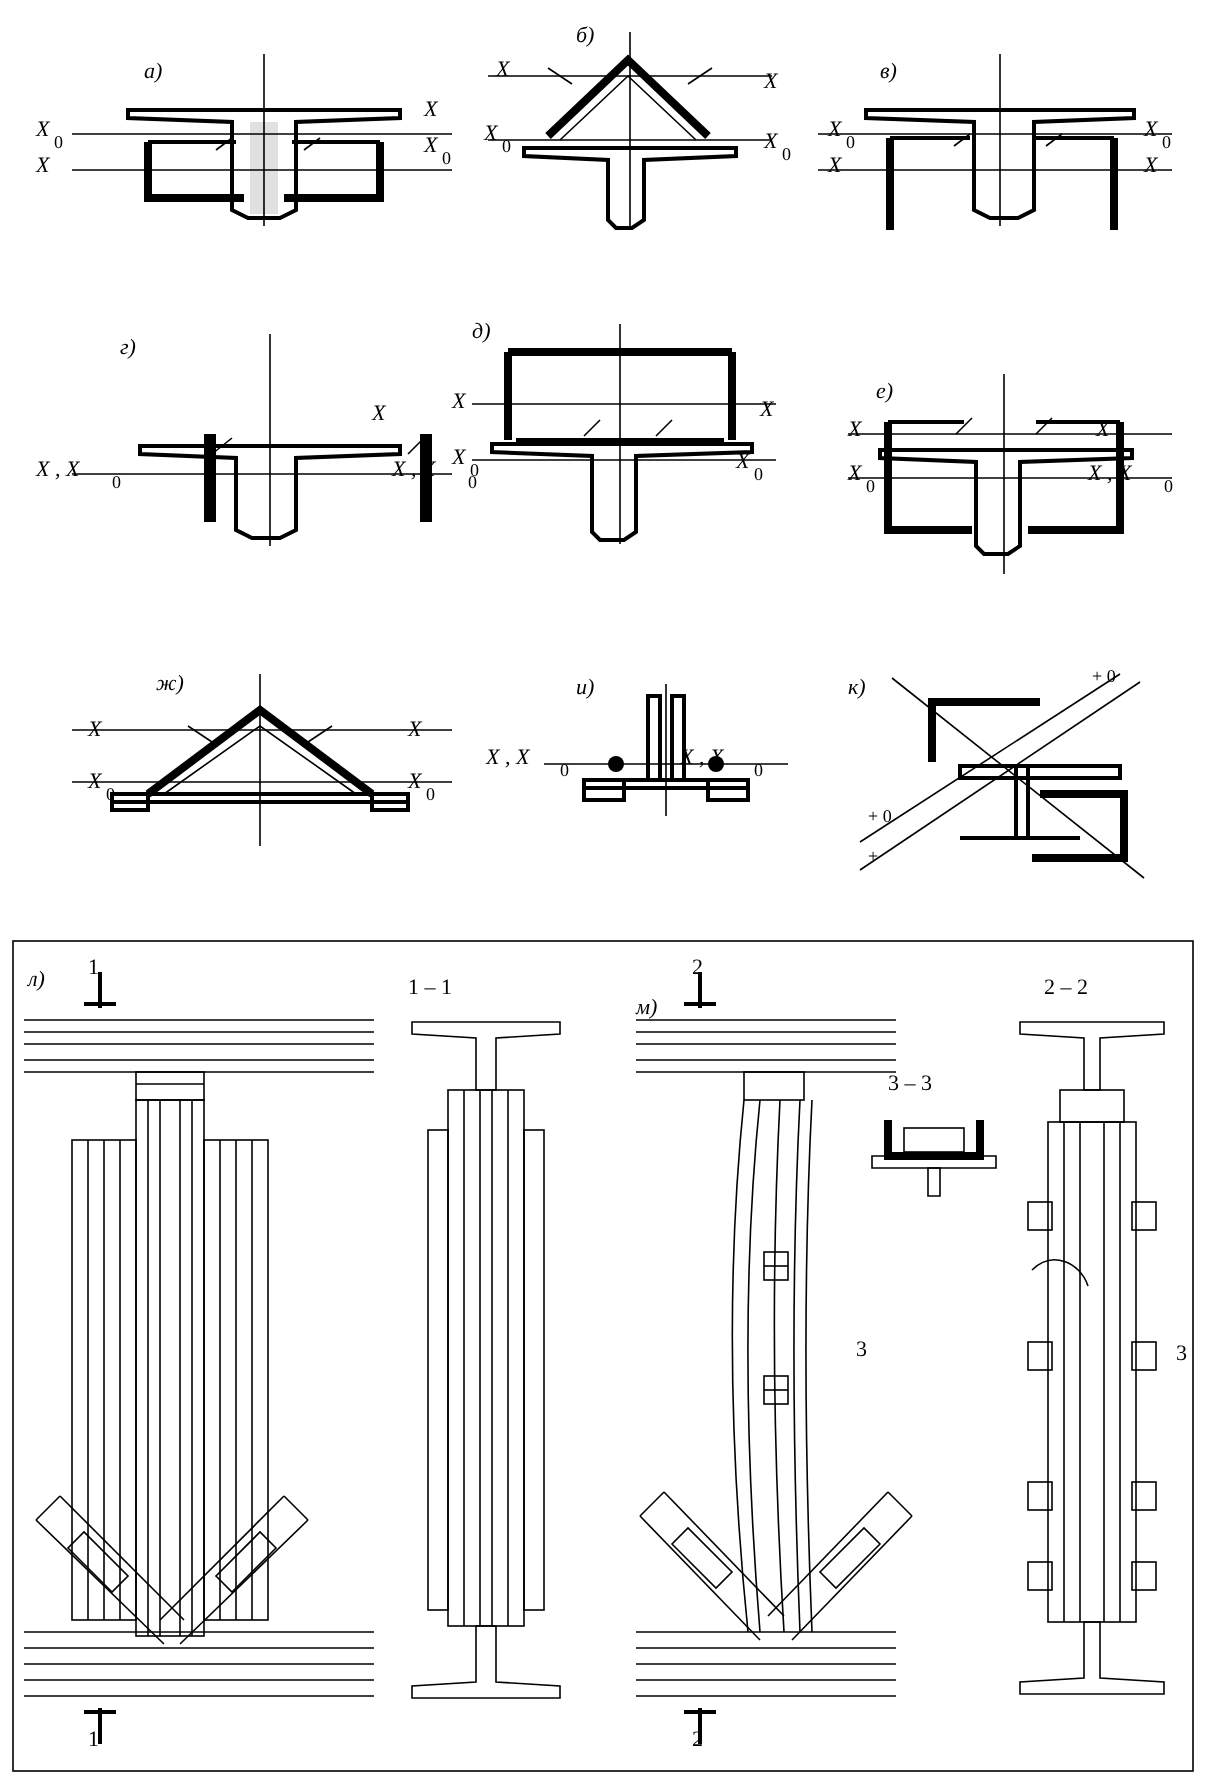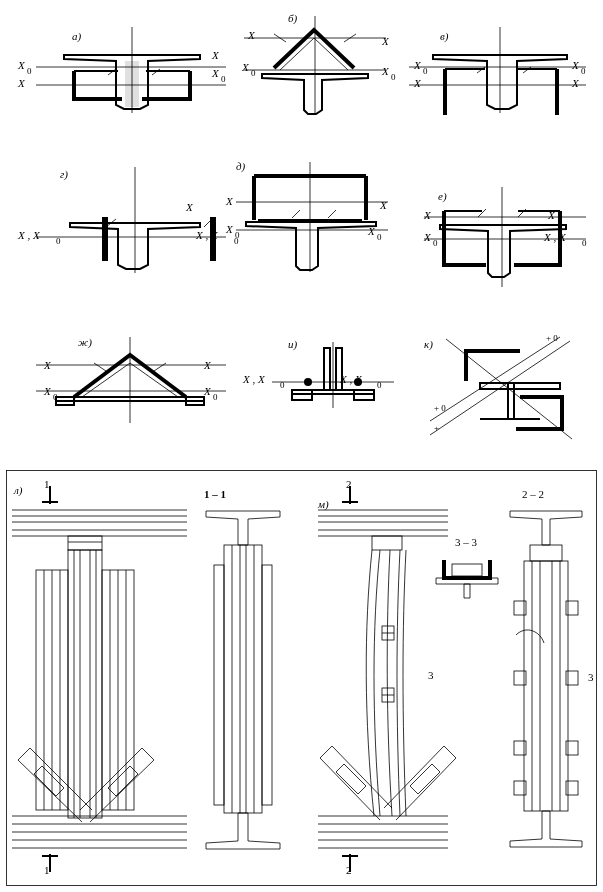--- a/index.html
+++ b/index.html
@@ -315,21 +315,21 @@
       <line class="thin" x1="0" y1="370" x2="175" y2="370"></line>
       <line class="thin" x1="0" y1="354" x2="175" y2="354"></line>
 
       <line class="med" x1="38" y1="376" x2="38" y2="394"></line>
       <line class="med" x1="30" y1="378" x2="46" y2="378"></line>
     </svg>
   </div>
   <div class="panel-tag" style="left:14px; top:484px;">л)</div>
   <div class="lbl" style="left:44px; top:478px;">1</div>
   <div class="lbl" style="left:44px; top:864px;">1</div>
-  <div class="lbl" style="left:204px; top:488px;font-weight:bold;">1 – 1</div>
+  <div class="lbl" style="left:204px; top:488px;">1 – 1</div>
 
   <div class="fig" style="left:188px; top:505px;">
     <svg width="110" height="365" viewBox="0 0 110 365">
 
       <path class="thin" d="M18 6 L92 6 L92 12 L60 14 L60 40 L50 40 L50 14 L18 12 Z"></path>
 
       <rect class="thin" x="36" y="40" width="38" height="268"></rect>
       <line class="thin" x1="44" y1="40" x2="44" y2="308"></line>
       <line class="thin" x1="52" y1="40" x2="52" y2="308"></line>
       <line class="thin" x1="58" y1="40" x2="58" y2="308"></line>
@@ -382,21 +382,21 @@
       <line class="thin" x1="0" y1="370" x2="130" y2="370"></line>
       <line class="thin" x1="0" y1="354" x2="130" y2="354"></line>
       <line class="med" x1="32" y1="376" x2="32" y2="394"></line>
       <line class="med" x1="24" y1="378" x2="40" y2="378"></line>
     </svg>
   </div>
   <div class="panel-tag" style="left:318px; top:498px;">м)</div>
   <div class="lbl" style="left:346px; top:478px;">2</div>
   <div class="lbl" style="left:346px; top:864px;">2</div>
   <div class="lbl" style="left:522px; top:488px;">2 – 2</div>
-  <div class="lbl" style="left:455px; top:536px;">3 – 3</div>
+  <div class="lbl" style="left:444px; top:536px;">3 – 3</div>
   <div class="lbl" style="left:588px; top:671px;">3</div>
   <div class="lbl" style="left:428px; top:669px;">3</div>
 
   <div class="fig" style="left:432px; top:552px;">
     <svg width="70" height="48" viewBox="0 0 70 48">
       <path class="thick" d="M12 8 L12 26 L58 26 L58 8"></path>
       <rect class="thin" x="20" y="12" width="30" height="12"></rect>
       <path class="thin" d="M4 26 L66 26 L66 32 L4 32 Z"></path>
       <path class="thin" d="M32 32 L38 32 L38 46 L32 46 Z"></path>
     </svg>

